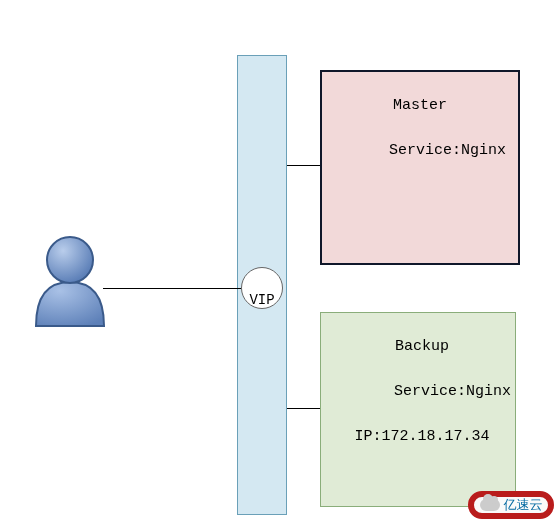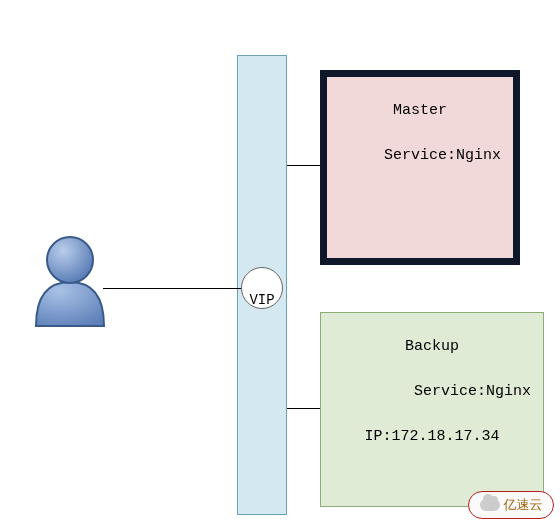--- a/index.html
+++ b/index.html
@@ -23,36 +23,36 @@
     left: 241px; top: 267px; width: 42px; height: 42px;
     border-radius: 50%; background: #fff; border: 1px solid #666;
     display: flex; align-items: flex-end; justify-content: center;
     font-size: 14px;
   }
   .user-line { left: 103px; top: 288px; width: 138px; height: 1px; background: #000; }
   .srv-line1 { left: 287px; top: 165px; width: 34px; height: 1px; background: #000; }
   .srv-line2 { left: 287px; top: 408px; width: 34px; height: 1px; background: #000; }
   .master-box {
     left: 320px; top: 70px; width: 200px; height: 195px;
-    background: #f2d9d9; border: 7px solid #0f172a;
+    background: #f2d9d9; border: 2px solid #0f172a;
     padding: 25px 12px 0 12px;
   }
   .backup-box {
-    left: 320px; top: 312px; width: 224px; height: 195px;
+    left: 320px; top: 312px; width: 196px; height: 195px;
     background: #e0ebd6; border: 1px solid #8aad7a;
-    padding: 25px 12px 0 12px;
+    padding: 25px 4px 0 12px;
   }
   .box-title { text-align: center; margin-bottom: 28px; }
   .box-line  { text-align: right; margin-bottom: 28px; }
   .box-ip    { text-align: center; }
   .watermark {
     right: 6px; bottom: 6px; width: 86px; height: 28px;
-    border: 1px solid #b91c1c; border-radius: 14px;
+    border: 6px solid #b91c1c; border-radius: 14px;
     background: #fafafa; display: flex; align-items: center; justify-content: center;
-    gap: 4px; font-size: 13px; color: #a16207; font-family: sans-serif; margin-top: 16px;
+    gap: 4px; font-size: 13px; color: #0369a1; font-family: sans-serif; margin-top: 16px;
   }
   .watermark .cloud {
     width: 20px; height: 12px; background: #ccc; border-radius: 8px;
     position: relative;
   }
   .watermark .cloud::before {
     content: ""; position: absolute; width: 10px; height: 10px;
     background: #ccc; border-radius: 50%; top: -5px; left: 3px;
   }
   .watermark .cloud::after {

